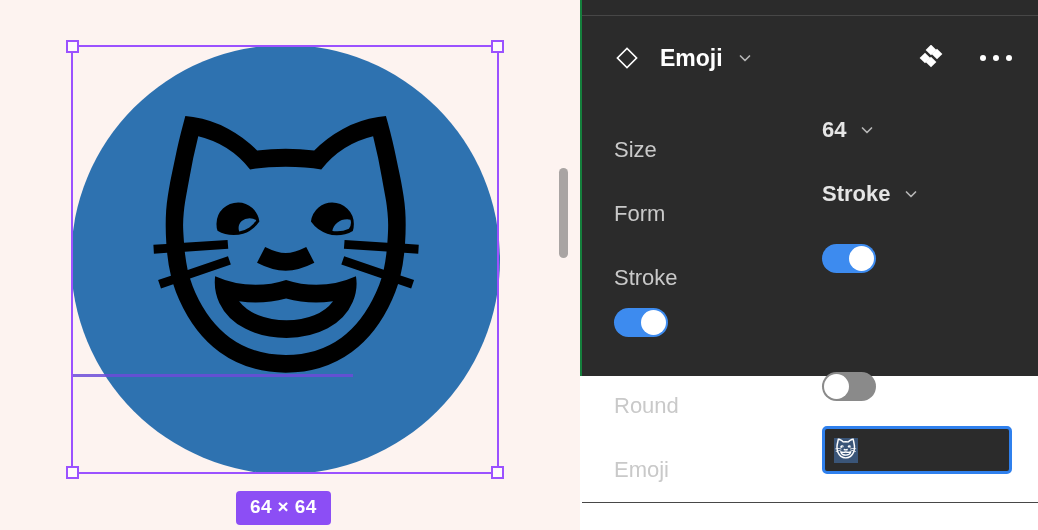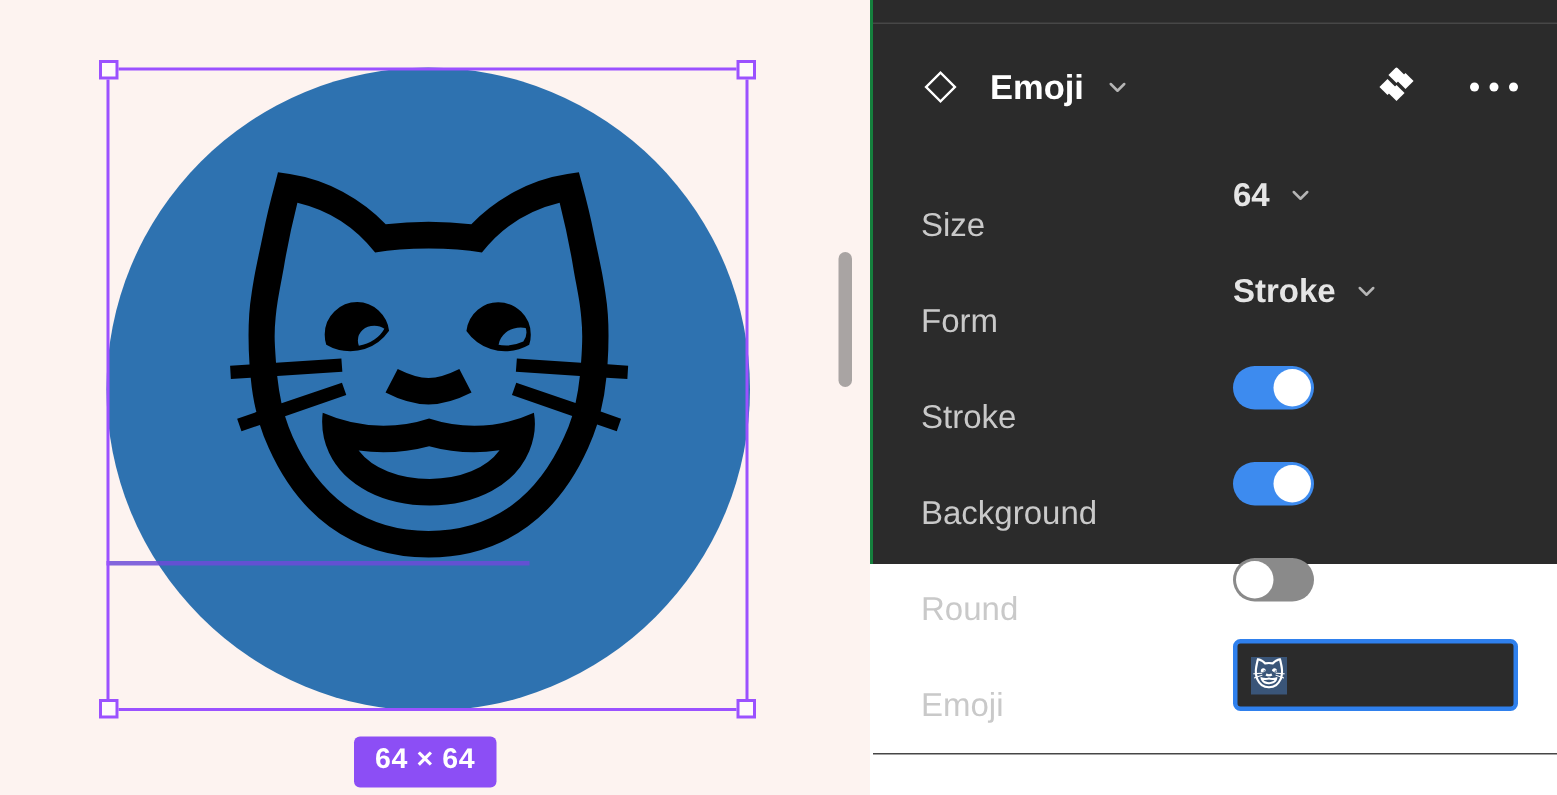--- a/index.html
+++ b/index.html
@@ -363,21 +363,20 @@
     </div>
 
     <div class="prop-row" id="row-smooth">
       <span class="prop-label">Stroke</span>
       <span class="toggle on">
         <span class="knob"></span>
       </span>
     </div>
 
     <div class="prop-row" id="row-background">
-      <span class="prop-label">Background</span>
       <span class="toggle on">
         <span class="knob"></span>
       </span>
     </div>
 
     <div class="prop-row" id="row-stroke">
       <span class="prop-label">Round</span>
       <span class="toggle off">
         <span class="knob"></span>
       </span>

